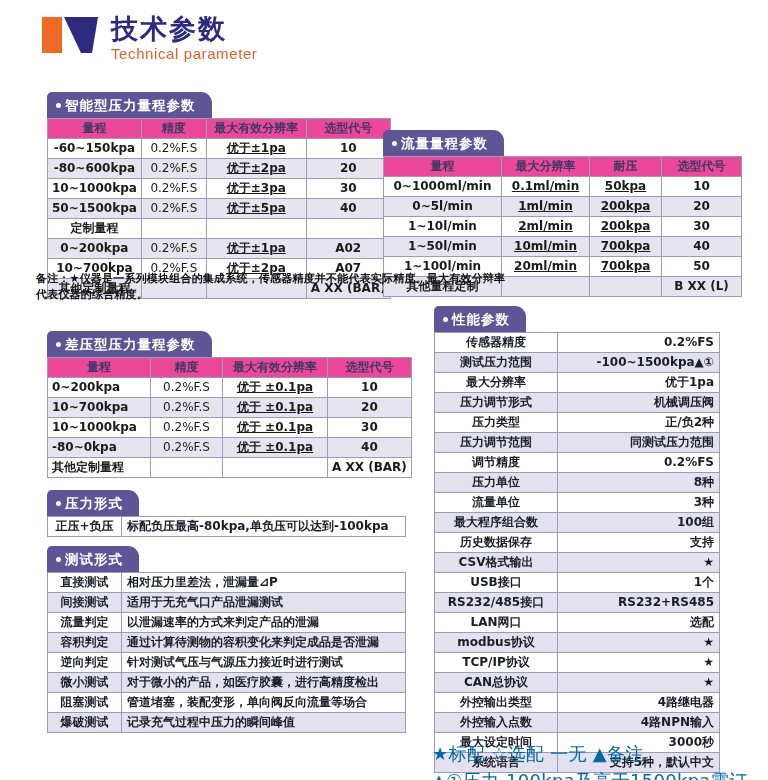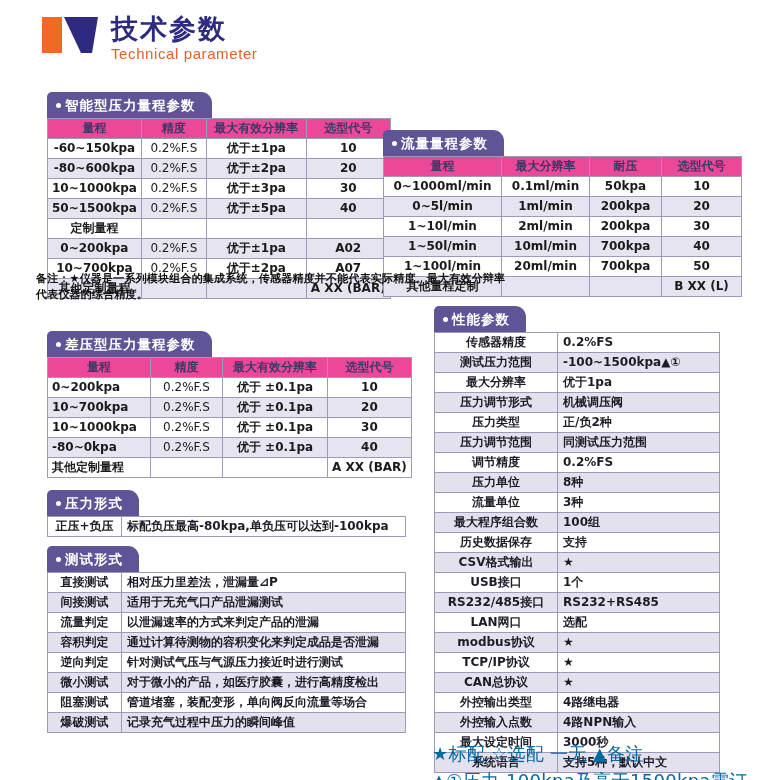--- a/index.html
+++ b/index.html
@@ -90,42 +90,42 @@
   table.spec thead th {
     background: #ec4899;
     color: #3c3866;
     font-weight: bold;
     font-size: 12px;
   }
   table.spec tbody tr:nth-child(odd)  td { background: #ffffff; }
   table.spec tbody tr:nth-child(even) td { background: #e6e4ef; }
   td.lbl { font-weight: bold; }
   td.num { font-weight: bold; }
-  .b { font-weight: bold; }
+  .b { font-weight: bold; text-decoration: underline; }
 
   
   table.kv {
     border-collapse: collapse;
     table-layout: fixed;
     font-size: 12px;
     background: #fff;
   }
   table.kv td {
     border: 1px solid #9d99bb;
     padding: 2px 5px;
     line-height: 1.25;
     height: 20px;
     white-space: nowrap;
     overflow: hidden;
   }
   table.kv tr:nth-child(odd) td  { background: #ffffff; }
   table.kv tr:nth-child(even) td { background: #e3e1ee; }
   table.kv td.k { font-weight: bold; text-align: center; color: #1c1c28; }
   table.kv td.v { text-align: left;   color: #1c1c28; font-weight: bold; }
-  table.kv.center td.v { text-align: left; }
+  table.kv.center td.v { text-align: right; }
 
   
   .note {
     position: absolute;
     font-size: 11px;
     font-weight: bold;
     color: #111;
     line-height: 1.45;
     letter-spacing: 0.2px;
   }

